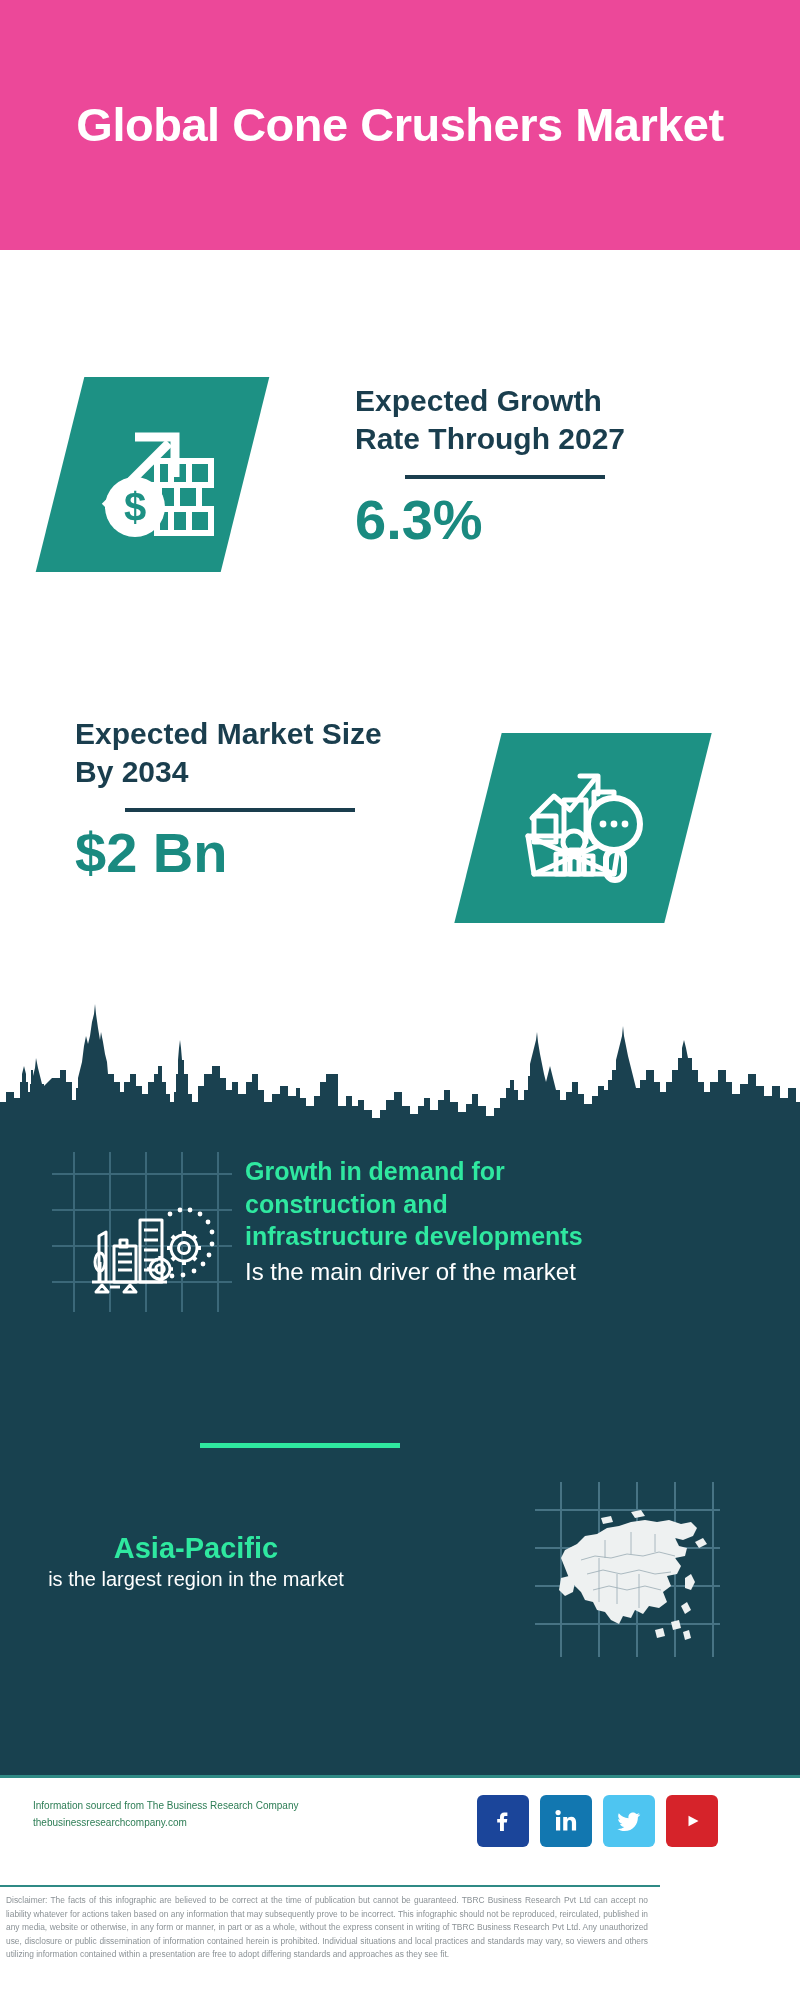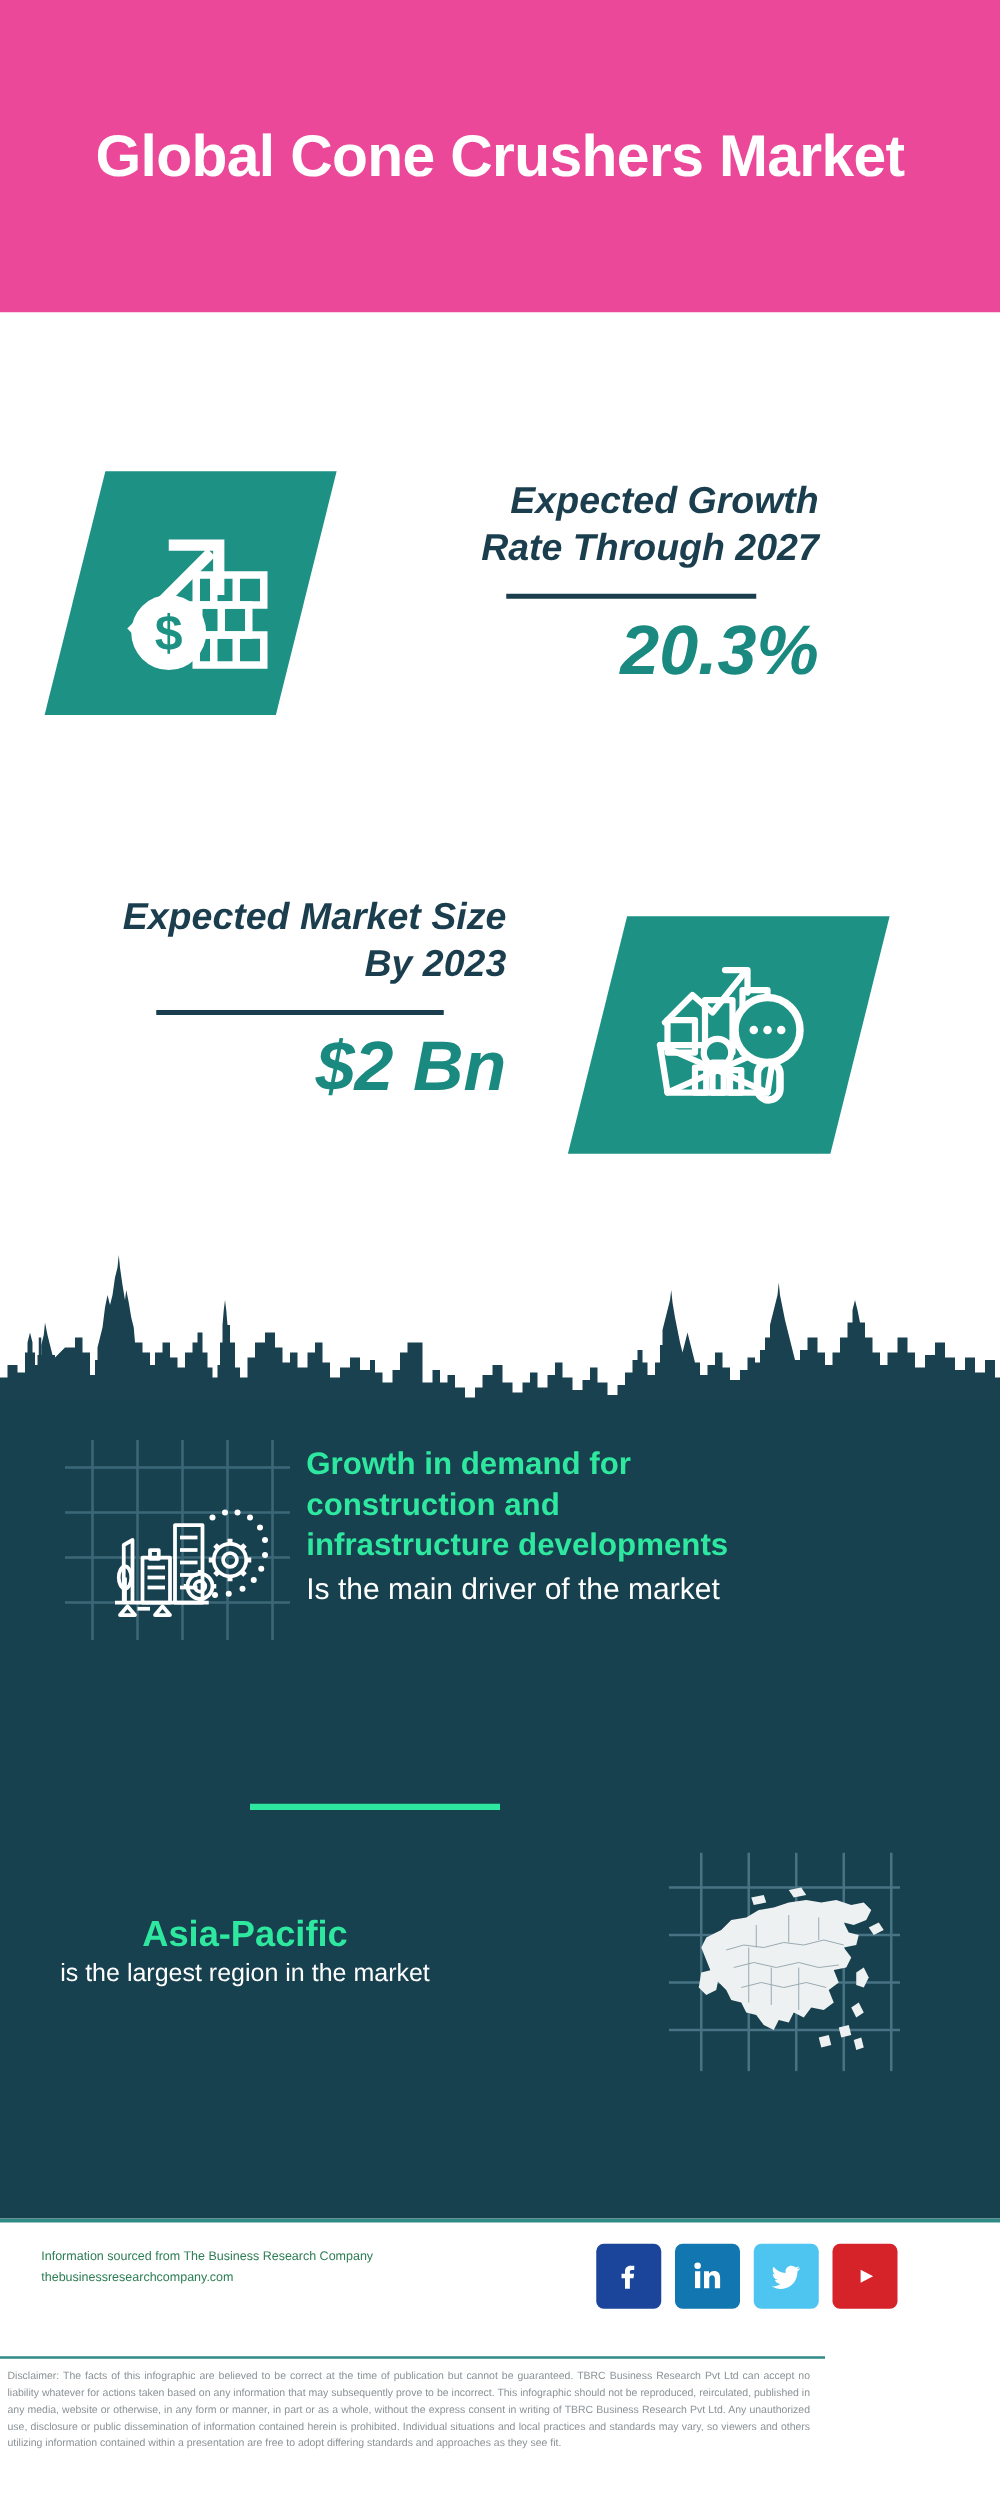--- a/index.html
+++ b/index.html
@@ -37,21 +37,21 @@
   }
   .para-inner {
     position:absolute; inset:0;
     transform:skewX(14deg);
     display:flex; align-items:center; justify-content:center;
   }
 
   .stat1-para { left:60px; top:377px; width:185px; height:195px; }
   .stat2-para { left:478px; top:733px; width:210px; height:190px; }
 
-  .stat-text { position:absolute; text-align:right;font-style:italic; }
+  .stat-text { position:absolute; text-align:left; }
   .stat-label {
     color:#1a3e4e; font-size:30px; font-weight:bold; line-height:1.28;
   }
   .stat-rule {
     height:4px; background:#1a3e4e; margin:16px auto 10px auto;
   }
   .stat-value {
     color:#1a8a80; font-size:56px; font-weight:bold; line-height:1.1;
   }
 
@@ -173,25 +173,25 @@
         <circle cx="52" cy="104" r="30" fill="#ffffff"></circle>
         <text x="52" y="118" font-family="Liberation Sans, sans-serif" font-size="40" font-weight="bold" fill="#1d9184" text-anchor="middle">$</text>
       </svg>
     </span>
   </div>
 </div>
 
 <div class="stat-text stat1-text">
   <div class="stat-label">Expected Growth Rate Through 2027</div>
   <div class="stat-rule"></div>
-  <div class="stat-value">20.3%</div>
+  <div class="stat-value">6.3%</div>
 </div>
 
 <div class="stat-text stat2-text">
-  <div class="stat-label">Expected Market Size By 2023</div>
+  <div class="stat-label">Expected Market Size By 2034</div>
   <div class="stat-rule"></div>
   <div class="stat-value">$2 Bn</div>
 </div>
 
 <div class="para stat2-para">
   <div class="para-inner">
     <span>
       <svg width="130" height="128" viewBox="0 0 130 128">
         <g fill="none" stroke="#ffffff" stroke-width="5" stroke-linecap="round" stroke-linejoin="round">
           <path d="M14 56 L36 34 L52 48 L76 18"></path>

